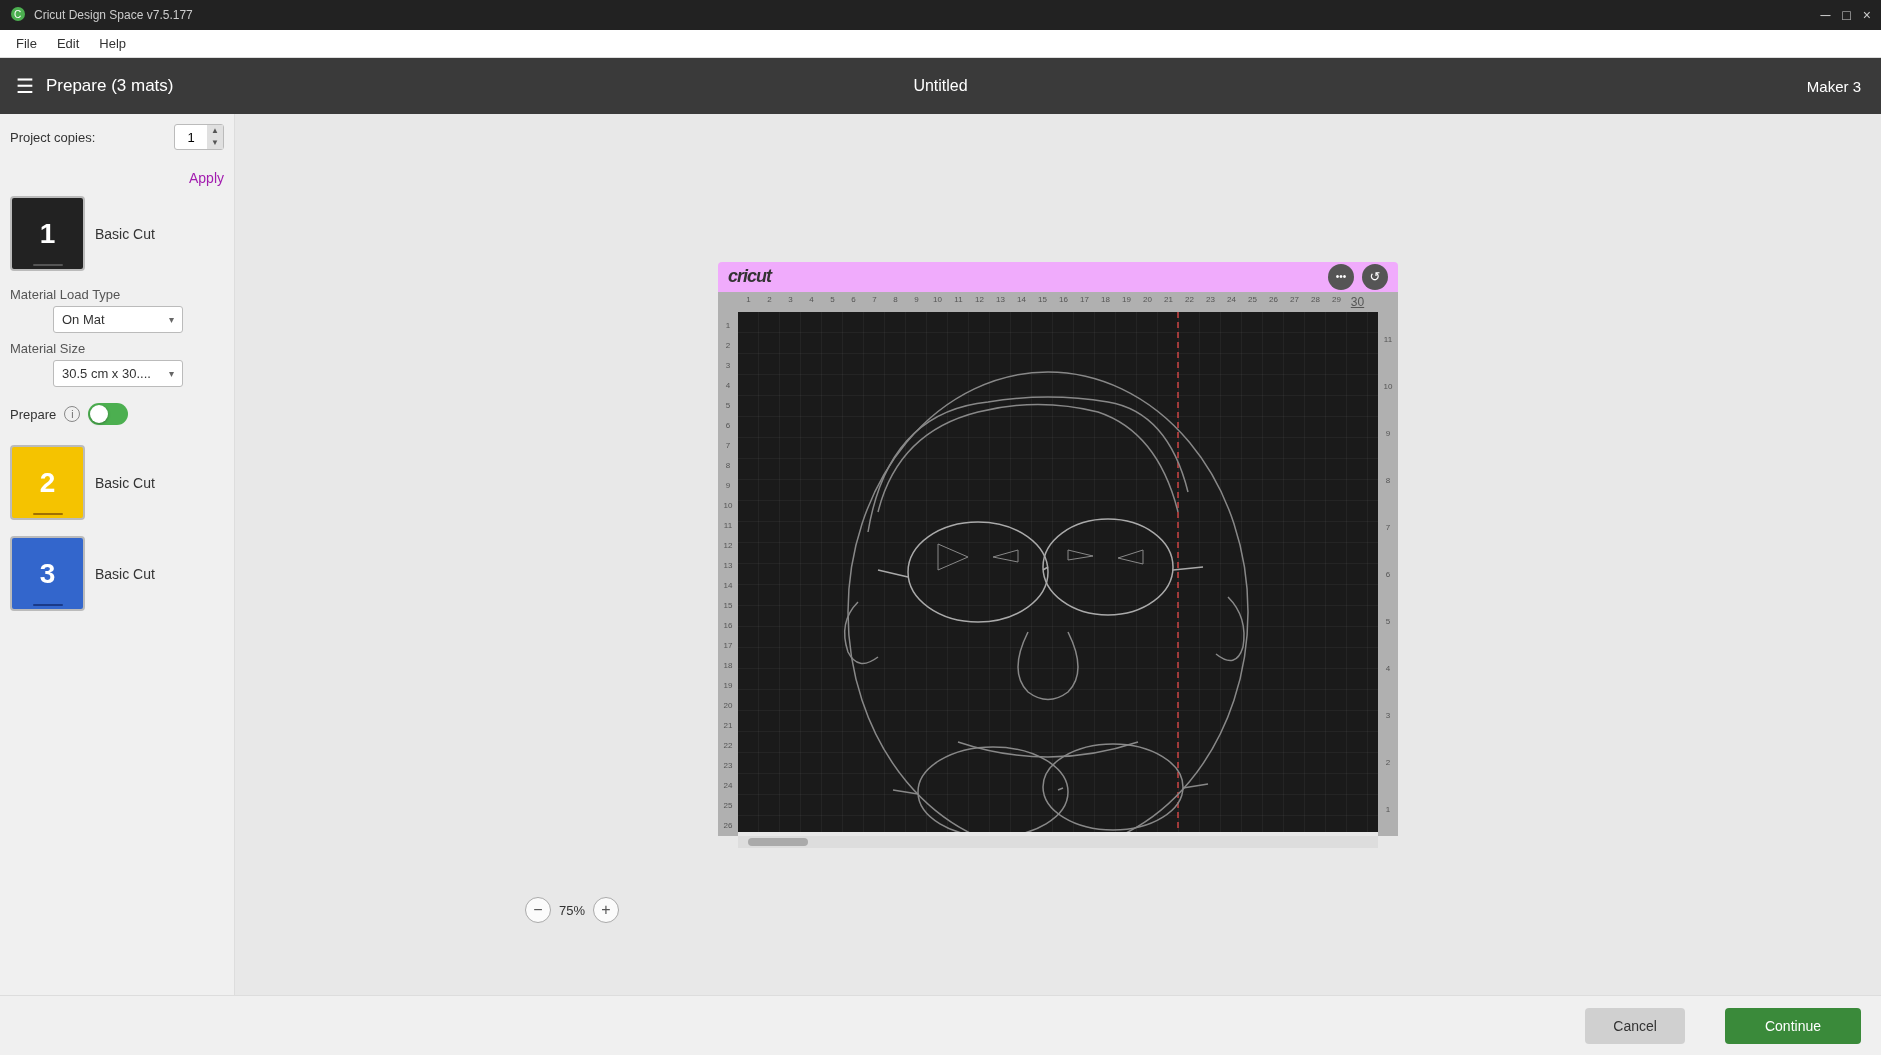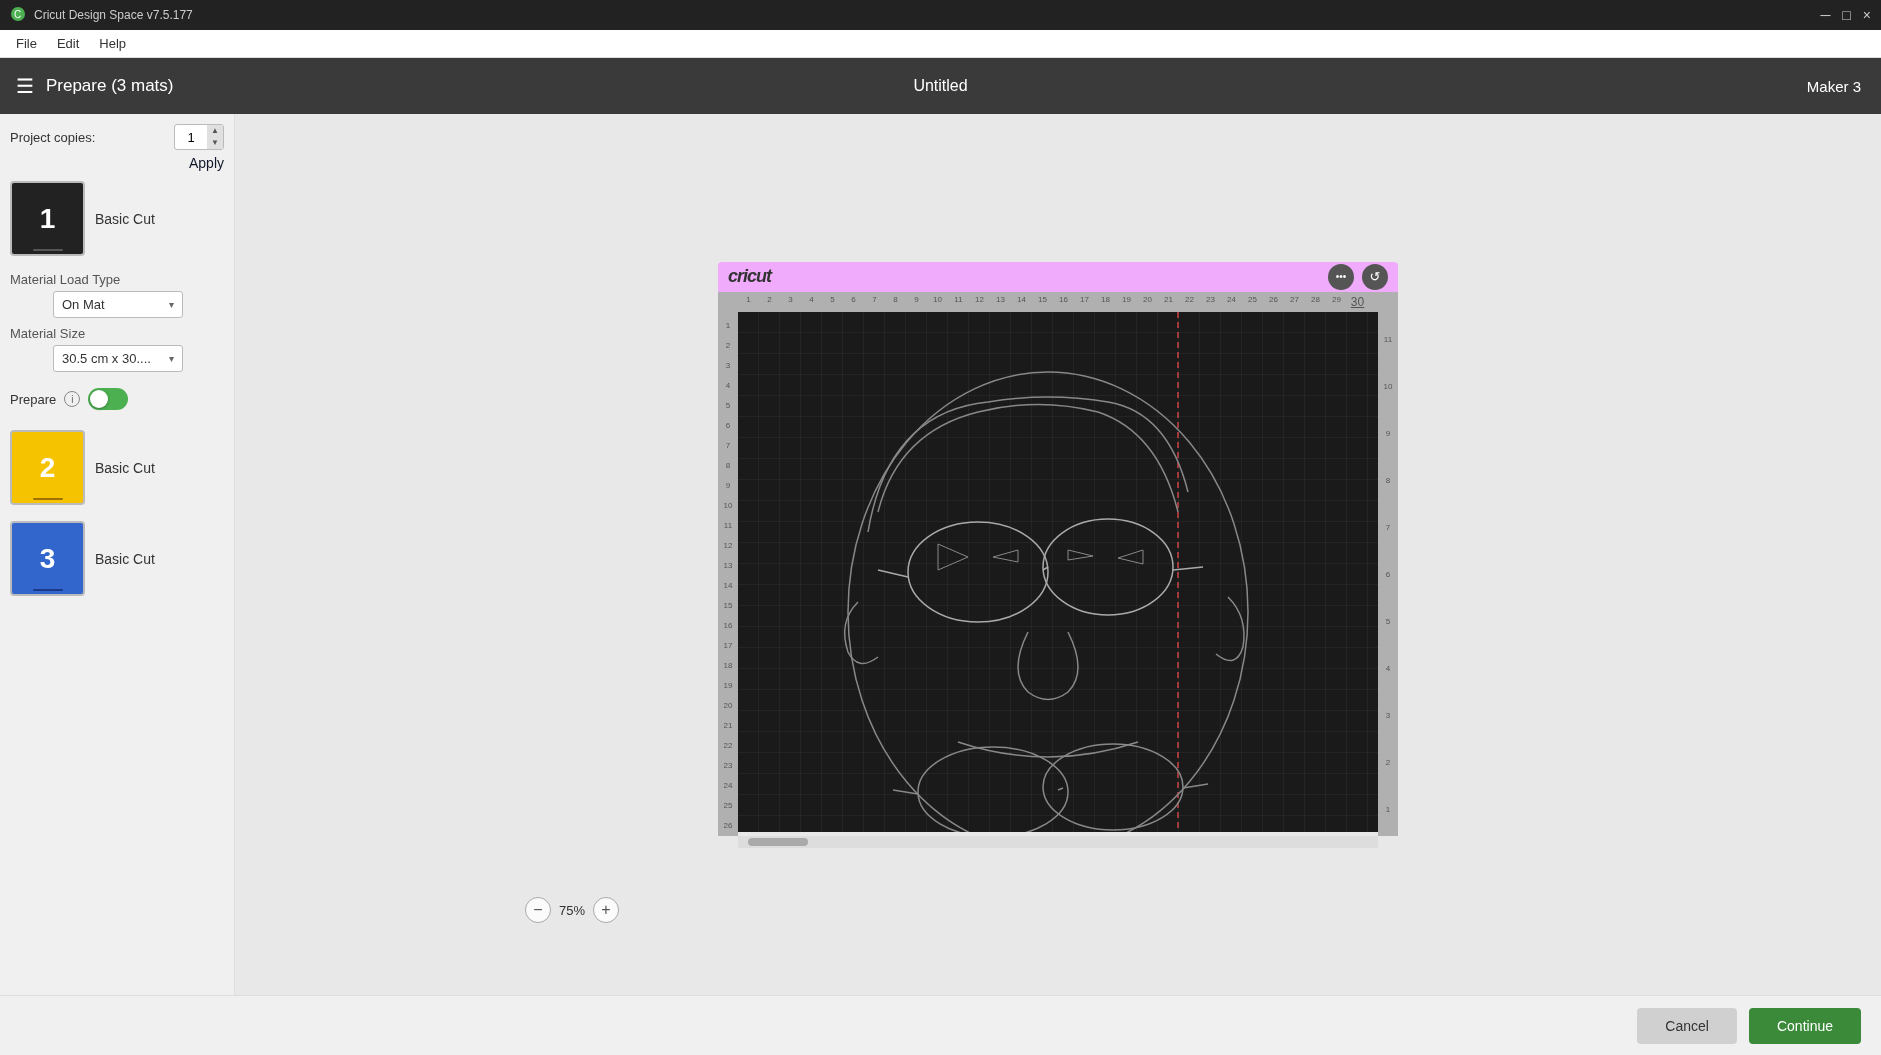--- a/index.html
+++ b/index.html
@@ -124,24 +124,24 @@
       background: #e0e0e0;
       border: none;
       cursor: pointer;
       font-size: 8px;
       line-height: 1;
       padding: 2px 4px;
       color: #555;
     }
     .apply-btn {
       display: block;
-      margin: 5px 0 10px auto;
+      margin: 20px 0 10px auto;
       background: none;
       border: none;
-      color: #0f172a;
+      color: #a21caf;
       font-size: 14px;
       cursor: pointer;
       font-weight: 500;
     }
 
     
     .mat-card {
       display: flex;
       align-items: center;
       gap: 10px;
@@ -275,28 +275,29 @@
     .cancel-btn {
       padding: 10px 28px;
       background: #d0d0d0;
       border: none;
       border-radius: 4px;
       font-size: 14px;
       cursor: pointer;
       color: #333;
     }
     .continue-btn {
-      padding: 10px 28px;
+      padding: 10px 40px;
       background: #3a8a3a;
       border: none;
       border-radius: 4px;
       font-size: 14px;
       cursor: pointer;
       color: #fff;
       font-weight: 500;
+      margin-left: 28px;
     }
 
     .size-dropdown {
       width: 130px;
       align-items: center;
     }
   </style>
 </head>
 <body>
 

